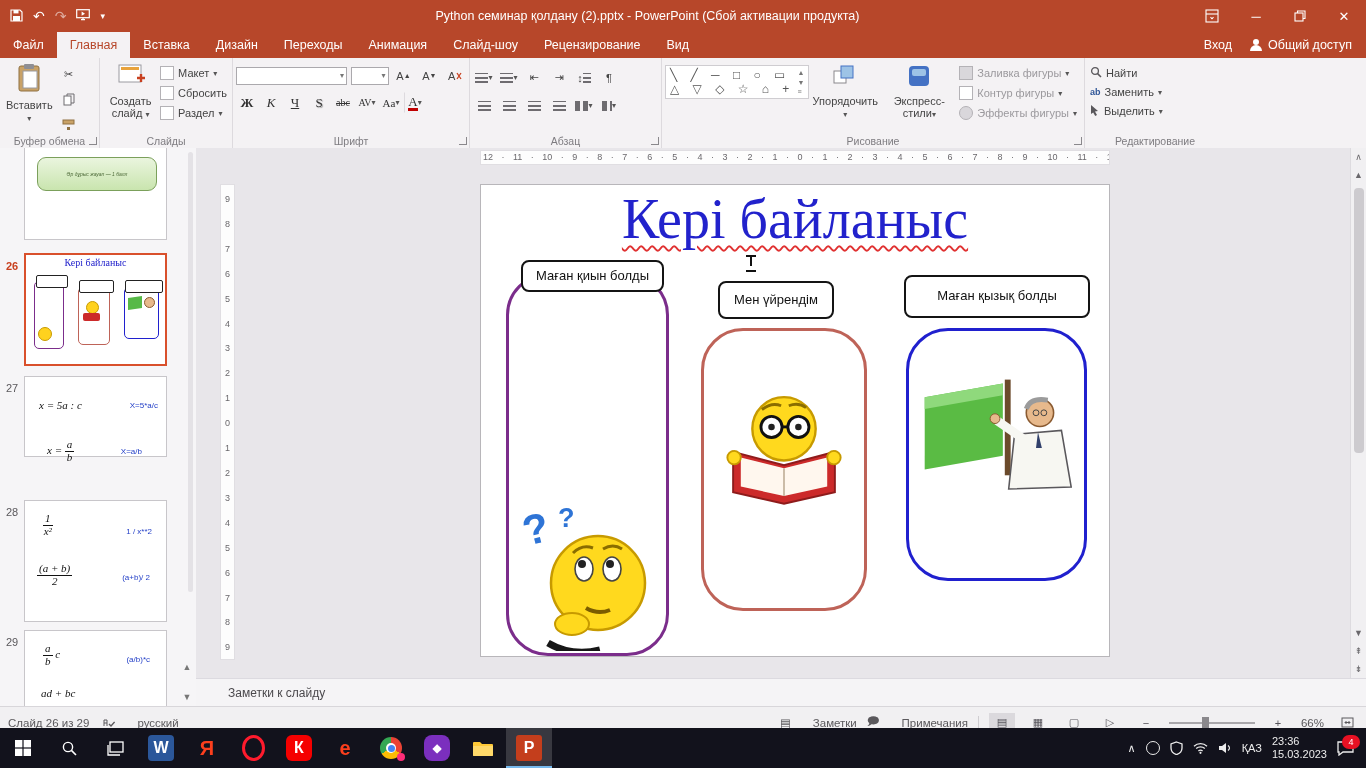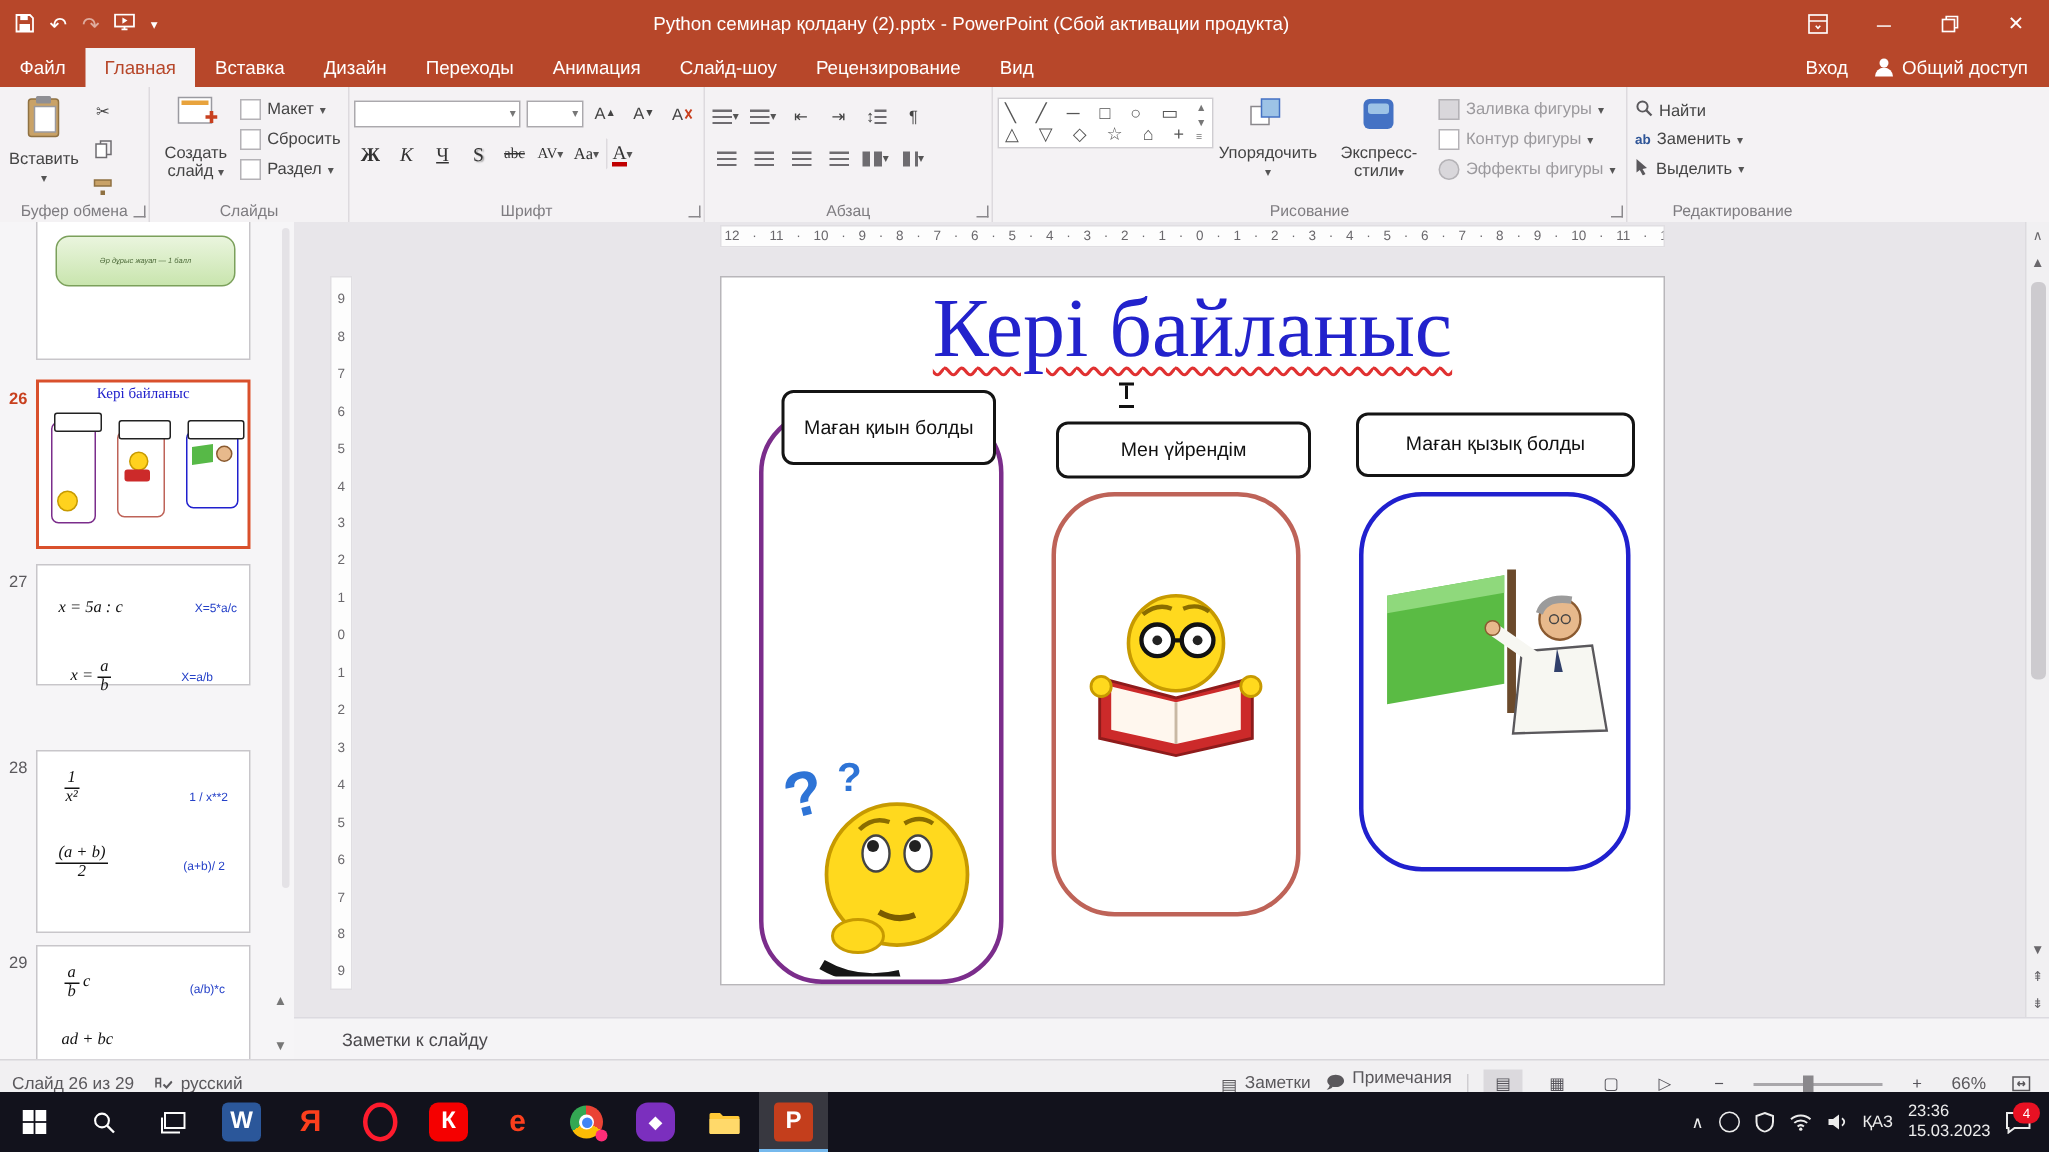--- a/index.html
+++ b/index.html
@@ -73,21 +73,21 @@
   .ibeam:before{content:"";position:absolute;left:4px;top:0;width:2px;height:9px;background:#111}
   .ed-scroll{position:absolute;right:0;top:0;width:16px;height:530px;background:#F1F0F2;border-left:1px solid #DDDBDF;display:flex;flex-direction:column;align-items:center;box-sizing:border-box}
   .ed-scroll .thumbtrack{width:10px;height:265px;background:#CDCBCF;border-radius:4px;margin-top:4px}
   .ed-scroll .spacer{flex:1}
   .ed-btn{width:16px;height:18px;display:flex;align-items:center;justify-content:center;color:#6A686C;font-size:9px}
   .notesbar{position:absolute;left:196px;right:0;top:530px;height:28px;background:#F5F4F6;border-top:1px solid #DCDAE0;display:flex;align-items:center;font-size:12px;color:#4A484C;padding-left:32px;box-sizing:border-box}
   
   .statusbar{position:absolute;left:0;top:706px;right:0;height:32px;background:#F1F0F2;border-top:1px solid #D8D6DA;display:flex;align-items:center;font-size:11.5px;color:#5A585C;box-sizing:border-box}
   .sb-left{display:flex;align-items:center;gap:14px;padding-left:8px}
   .sb-right{margin-left:auto;display:flex;align-items:center;gap:10px;padding-right:6px}
-  .sb-item{display:flex;gap:5px}
+  .sb-item{display:flex;align-items:center;gap:22px}
   .viewbtn{width:26px;height:20px;display:flex;align-items:center;justify-content:center;font-size:11px;color:#55535a}
   .viewbtn.active{background:#DBD9DD}
   .zoomtrack{position:relative;width:86px;height:2px;background:#A9A7AB}
   .zoomthumb{position:absolute;left:38%;top:-5px;width:7px;height:12px;background:#8A888C}
   
   .taskbar{position:absolute;left:0;top:728px;right:0;height:40px;background:#12121C;display:flex;align-items:stretch;color:#fff}
   .tb-btn{width:46px;display:flex;align-items:center;justify-content:center}
   .tb-btn.active{background:rgba(255,255,255,.16);box-shadow:inset 0 -2px 0 #76B9ED}
   .appicon{width:26px;height:26px;border-radius:4px;display:flex;align-items:center;justify-content:center;font-size:16px;font-weight:bold;color:#fff}
   .tray{margin-left:auto;display:flex;align-items:center;gap:10px;padding-right:4px}
@@ -536,41 +536,41 @@
               <circle cx="68" cy="73" r="4" fill="#222"></circle>
                 <circle cx="96" cy="73" r="4" fill="#222"></circle>
               <path d="M59 62q9-9 20-5" stroke="#8A6D00" stroke-width="3" fill="none"></path>
               <path d="M89 58q10-6 19 0" stroke="#8A6D00" stroke-width="3" fill="none"></path>
               <path d="M72 117q12 7 24 2" stroke="#7A5C00" stroke-width="4" fill="none"></path>
               <ellipse cx="58" cy="133" rx="17" ry="11" fill="#FFD91E" stroke="#C79A00" stroke-width="2"></ellipse>
               <path d="M34 152q24 14 52 7" stroke="#161616" stroke-width="7" fill="none"></path>
             </svg>
           </span>
         </div>
-        <div class="cardlabel" style="left:40px;top:75px;width:143px;height:50px">Маған қиын болды</div>
+        <div class="cardlabel" style="left:40px;top:75px;width:143px;height:32px">Маған қиын болды</div>
 
         <div class="card" style="left:220px;top:143px;width:160px;height:277px;border-color:#BE6358">
           <span style="position:absolute;left:8px;top:55px;width:144px;height:125px">
             <svg width="144" height="125" viewBox="0 0 150 125">
               <circle cx="75" cy="42" r="33" fill="#FFD91E" stroke="#C79A00" stroke-width="2.5"></circle>
               <path d="M52 22q10-8 20-4M80 18q10-4 18 2" stroke="#8A6D00" stroke-width="3" fill="none"></path>
               <circle cx="62" cy="40" r="11" fill="#fff" stroke="#111" stroke-width="3"></circle>
               <circle cx="90" cy="40" r="11" fill="#fff" stroke="#111" stroke-width="3"></circle>
               <line x1="72" y1="40" x2="80" y2="40" stroke="#111" stroke-width="3"></line>
               <circle cx="62" cy="40" r="3.4" fill="#222"></circle>
                 <circle cx="90" cy="40" r="3.4" fill="#222"></circle>
               <path d="M22 66 L75 80 L128 66 L128 108 L75 120 L22 108 Z" fill="#CC2A2A" stroke="#8E1B1B" stroke-width="2"></path>
               <path d="M30 72 L75 83 L120 72 L120 102 L75 112 L30 102 Z" fill="#FFF7EE"></path>
               <line x1="75" y1="83" x2="75" y2="112" stroke="#C9B9A4" stroke-width="2"></line>
               <circle cx="23" cy="72" r="7" fill="#FFD91E" stroke="#C79A00" stroke-width="2"></circle>
               <circle cx="127" cy="72" r="7" fill="#FFD91E" stroke="#C79A00" stroke-width="2"></circle>
             </svg>
           </span>
         </div>
-        <div class="cardlabel" style="left:223px;top:96px;width:170px;height:38px">Мен үйрендім</div>
+        <div class="cardlabel" style="left:237px;top:96px;width:116px;height:38px">Мен үйрендім</div>
 
         <div class="card" style="left:425px;top:143px;width:175px;height:247px;border-color:#2020CE">
           <span style="position:absolute;left:4px;top:45px;width:166px;height:140px">
             <svg width="166" height="140" viewBox="0 0 170 140">
               <polygon points="12,20 92,6 92,80 12,94" fill="#5ABB44"></polygon>
               <polygon points="12,20 92,6 92,18 12,32" fill="#8FD97C"></polygon>
               <line x1="97" y1="2" x2="97" y2="100" stroke="#6B4A2B" stroke-width="6"></line>
               <circle cx="130" cy="36" r="14" fill="#E7B98C" stroke="#8A5A30" stroke-width="1.6"></circle>
               <path d="M116 32q4-12 22-9" fill="none" stroke="#9B9B9B" stroke-width="5"></path>
               <circle cx="126" cy="36" r="3" fill="none" stroke="#444"></circle>

